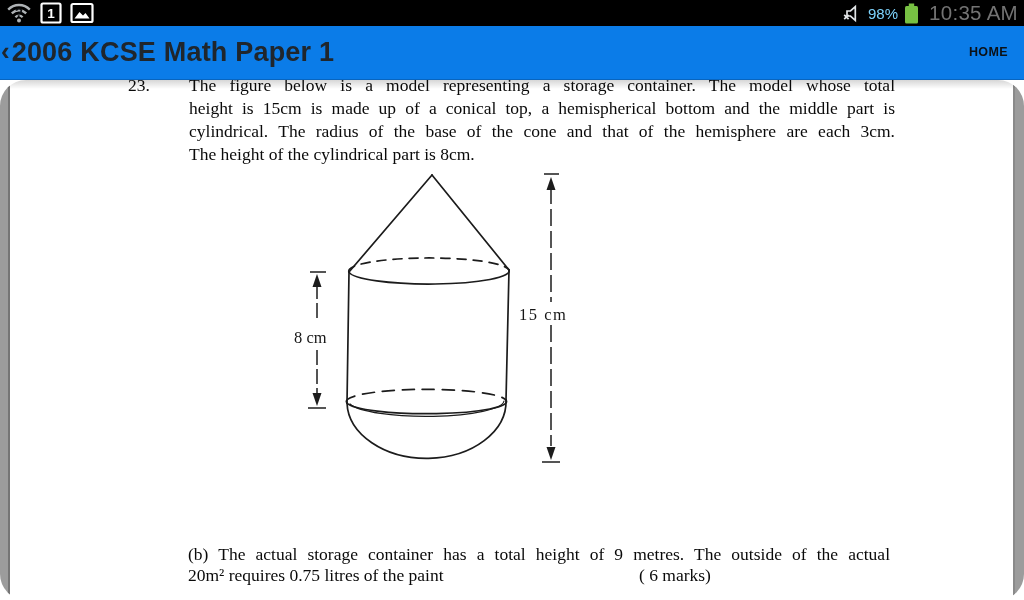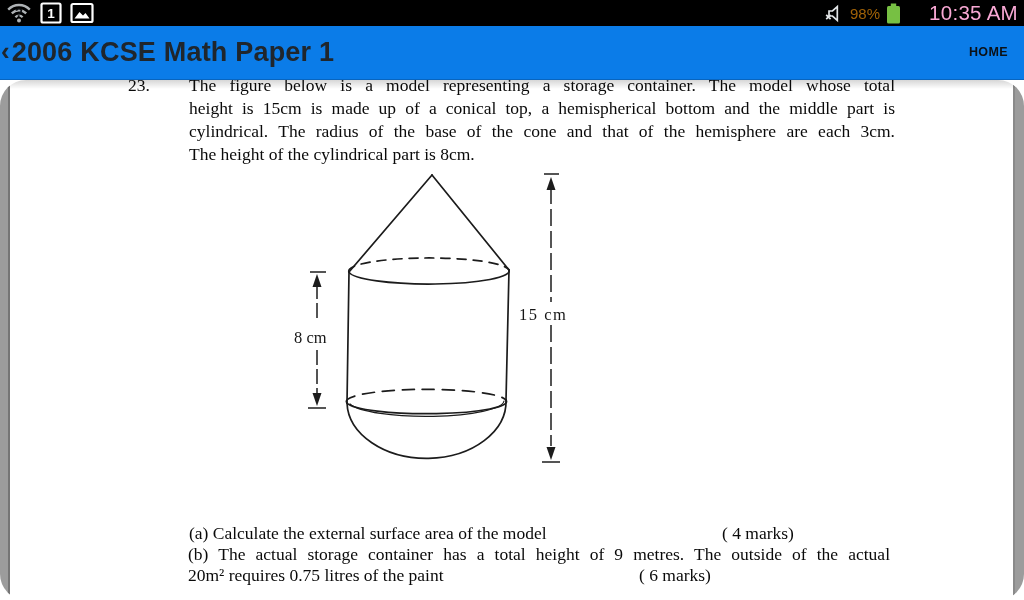--- a/index.html
+++ b/index.html
@@ -5,22 +5,22 @@
   * { margin:0; padding:0; box-sizing:border-box; }
   html,body { width:1024px; height:600px; overflow:hidden; background:#000;
               font-family:"Liberation Sans", sans-serif; }
   #screen { position:relative; width:1024px; height:600px; background:#fff; }
 
   
   .status-bar { position:absolute; top:0; left:0; width:1024px; height:26px;
                 background:#000; display:flex; align-items:center; padding:0 6px; }
   .sb-left { display:flex; align-items:center; gap:8px; }
   .sb-right { margin-left:auto; display:flex; align-items:center; gap:6px; }
-  .sb-pct { color:#a16207; font-size:15px; }
-  .sb-time { color:#f9a8d4; font-size:20.5px; margin-left:22px; letter-spacing:.3px;text-align:right; }
+  .sb-pct { color:#7dd3fc; font-size:15px; }
+  .sb-time { color:#737373; font-size:20.5px; margin-left:4px; letter-spacing:.3px;text-align:right; }
 
   
   .app-bar { position:absolute; top:26px; left:0; width:1024px; height:54px;
              background:#0b7ce8; border-bottom:1px solid rgba(0,0,0,.18);
              display:flex; align-items:center; }
   .back-btn { color:#20262c; font-size:26px; font-weight:bold; line-height:1;
               padding:0 2px 4px 1px; cursor:default; }
   .bar-title { color:#20262c; font-size:27px; font-weight:bold; 
                letter-spacing:.2px; }
   .home-btn { position:absolute; right:16px; top:19px; color:#0c1116;
@@ -149,24 +149,20 @@
           <path d="M544,174 L559,174" fill="none"></path>
           <polygon points="551,177 546.5,190 555.5,190" stroke="none"></polygon>
           <path d="M551,187 L551,302" fill="none" stroke-dasharray="17 5"></path>
           <path d="M551,325 L551,446" fill="none" stroke-dasharray="17 5"></path>
           <polygon points="551,460 546.5,447 555.5,447" stroke="none"></polygon>
           <path d="M542,462 L560,462" fill="none"></path>
         </g>
         <text x="519" y="320" class="fig-label" letter-spacing="1.5">15 cm</text>
       </svg>
 
-      <div class="part-a">
-        <span>(a) Calculate the external surface area of the model</span>
-        <span class="marks">( 4 marks)</span>
-      </div>
 
       <div class="part-b">
         <div class="line just">(b) The actual storage container has a total height of 9 metres. The outside  of the actual</div>
         <div class="line lastrow">
           <span>20m² requires 0.75 litres of the paint</span>
           <span class="marks">( 6 marks)</span>
         </div>
       </div>
 
     </div>

